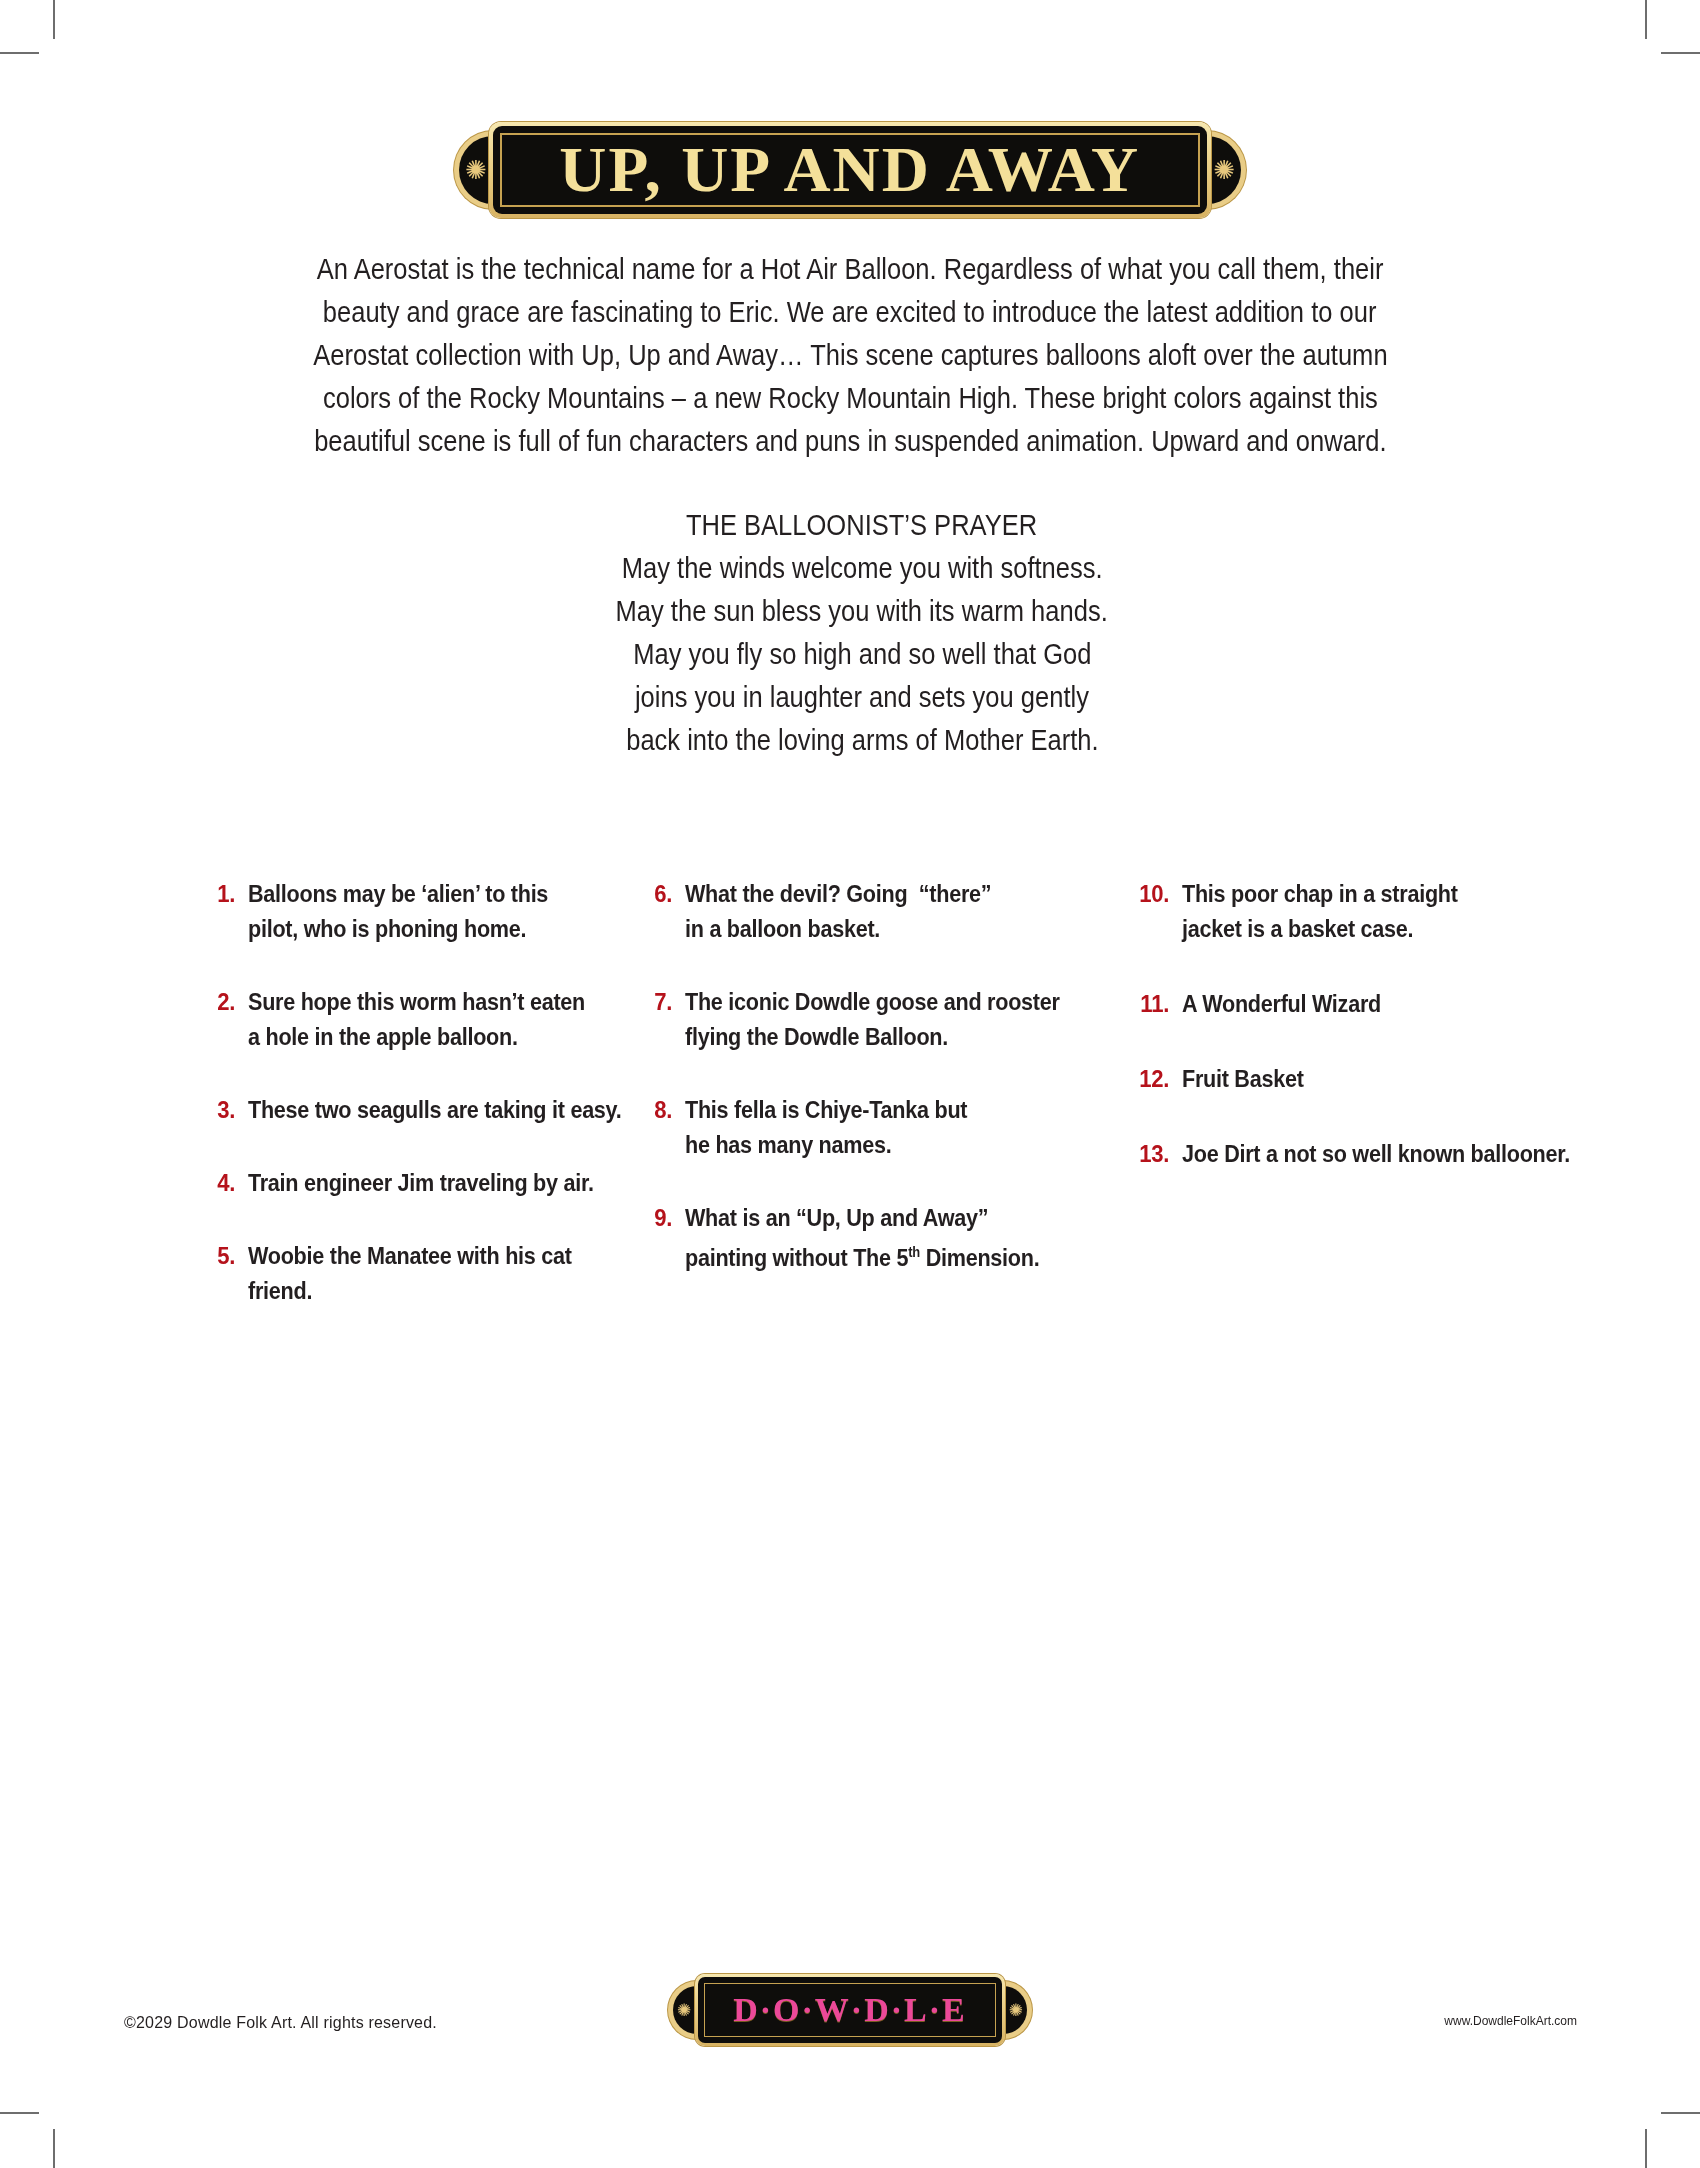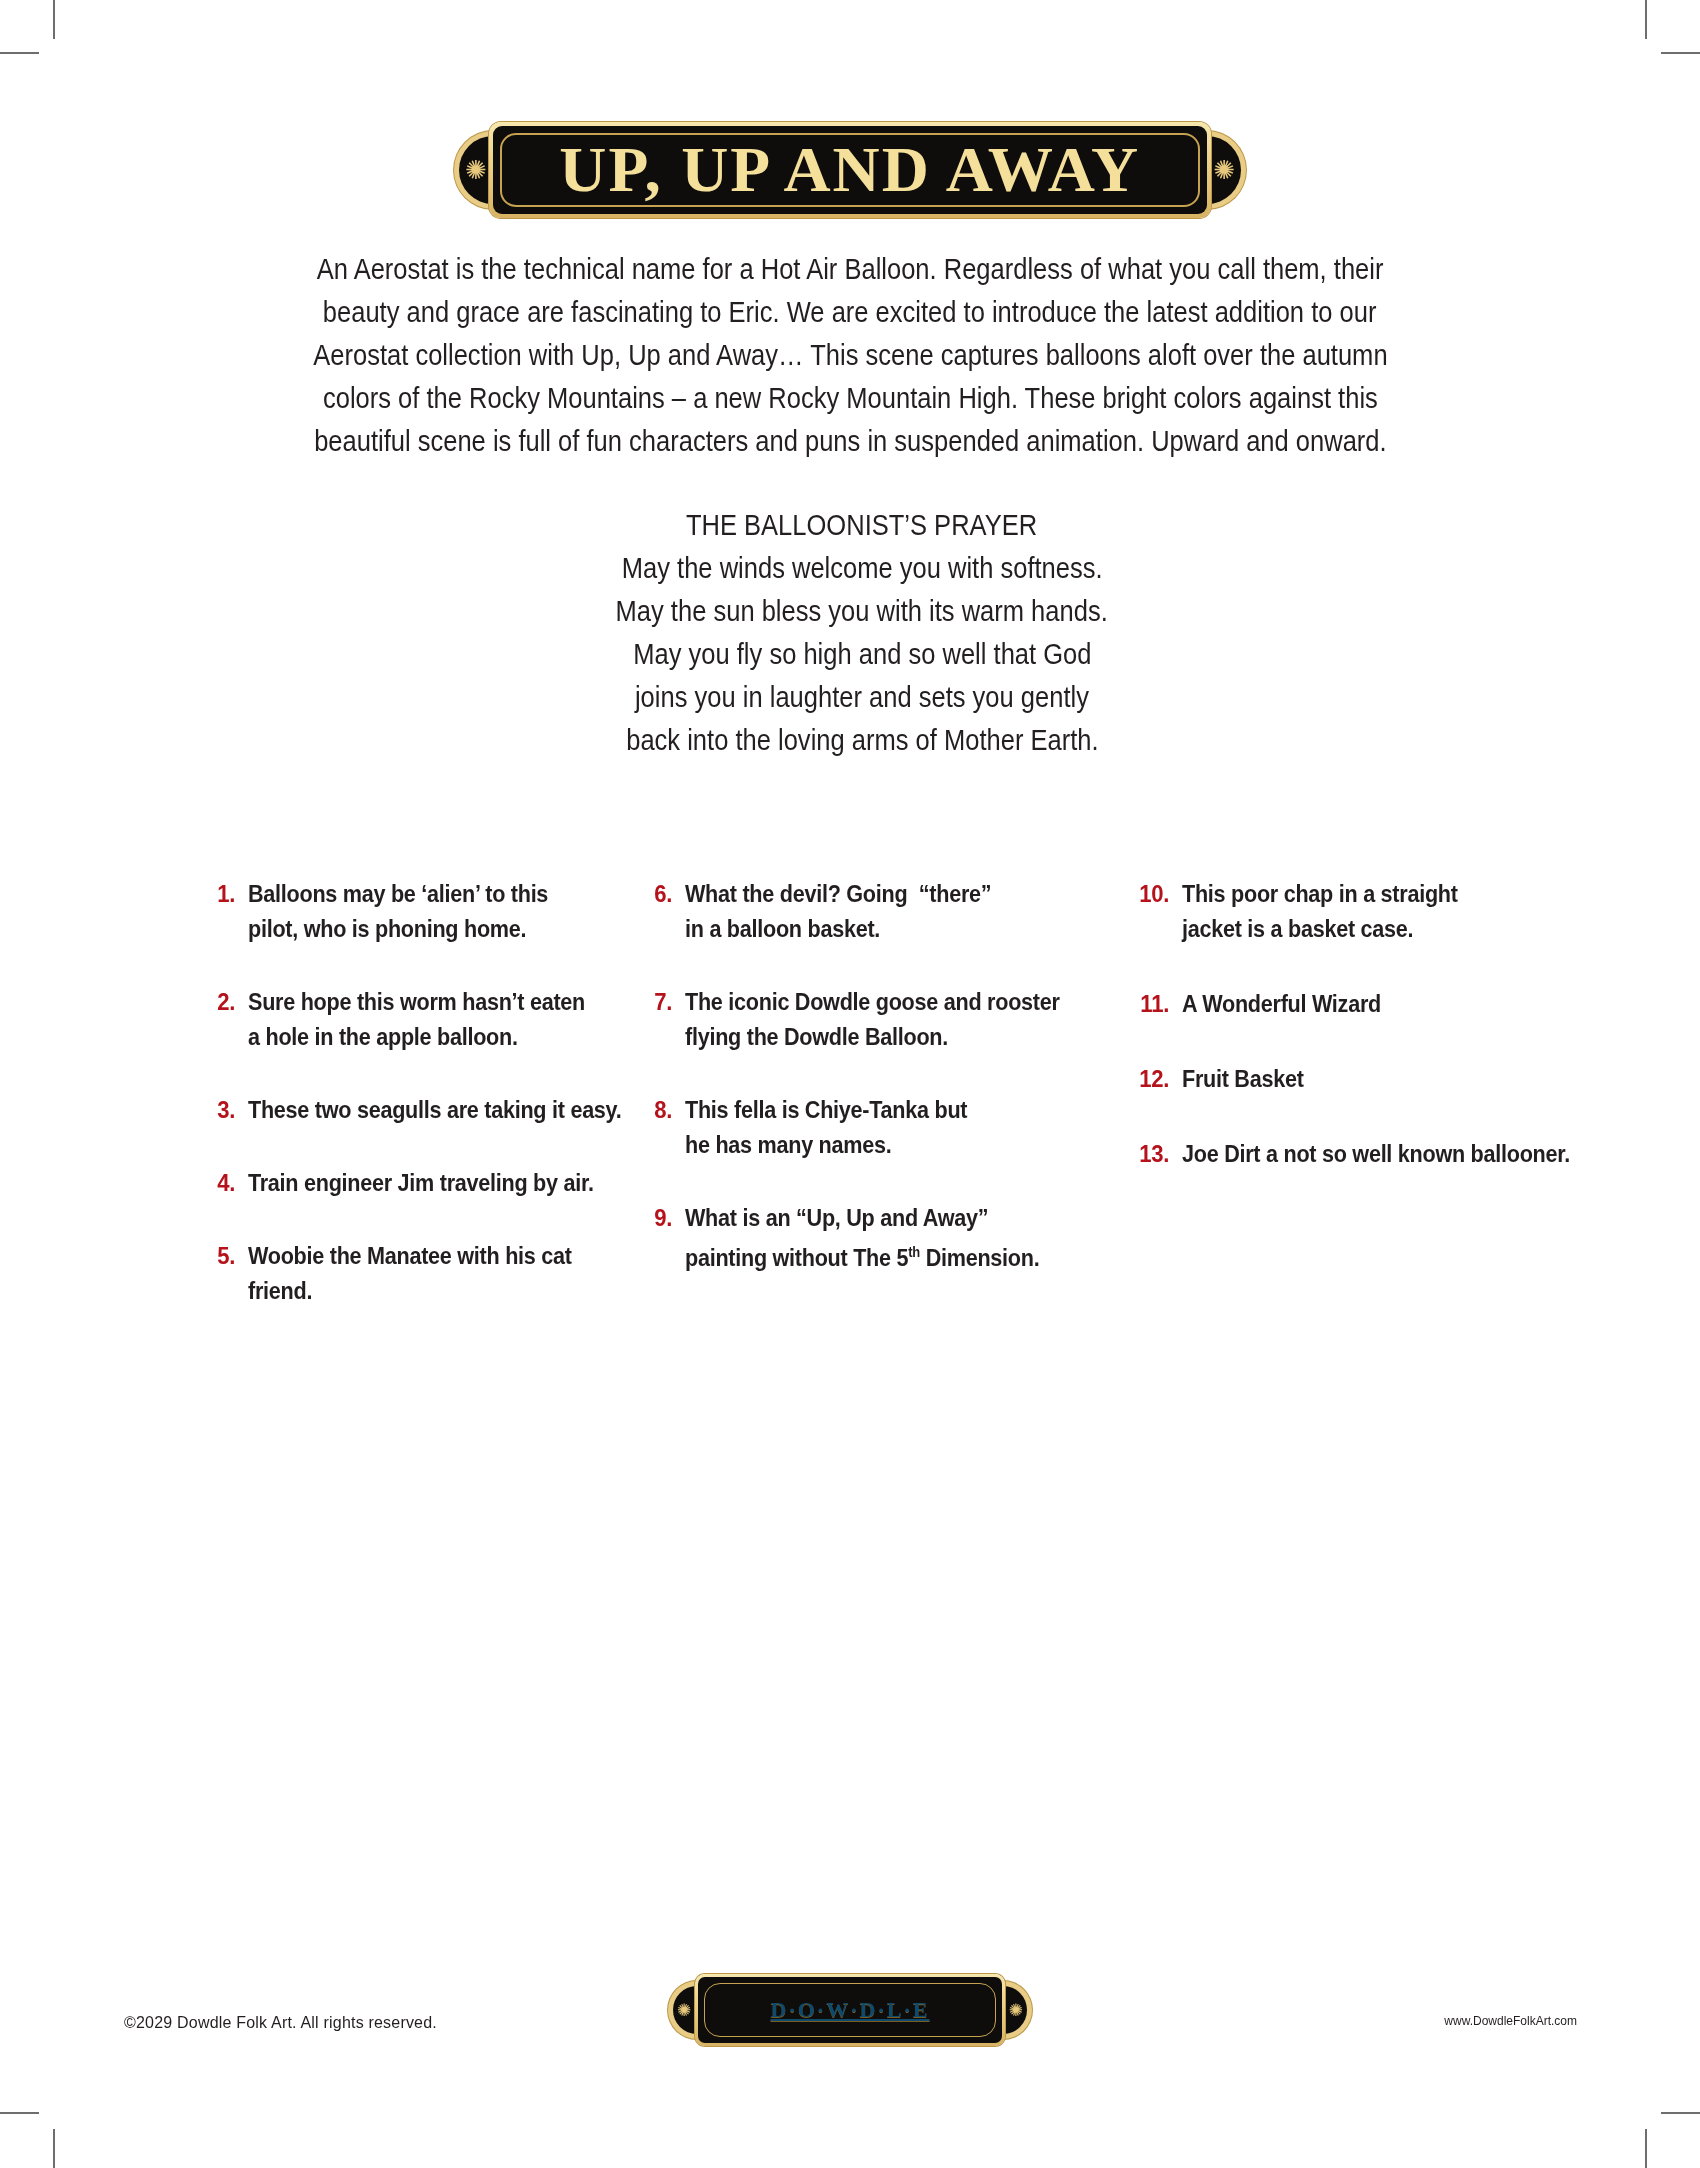--- a/index.html
+++ b/index.html
@@ -38,21 +38,21 @@
     box-shadow:0 0 0 1px #bb9747;
   }
   .banner .core {
     position:absolute; inset:4px;
     background:#0e0d0b;
     border-radius:9px;
   }
   .banner .pin {
     position:absolute;
     border:2px solid #c6a251;
-    border-radius:16px;
+    border-radius:0;
     display:flex; align-items:center; justify-content:center;
   }
   .banner .bump {
     position:absolute; top:50%; transform:translateY(-50%);
     background:#0e0d0b;
     border-radius:50%;
   }
   .banner .bump.l { box-shadow:0 0 0 5px #e9cd87, 0 0 0 6px #bb9747; }
   .banner .bump.r { box-shadow:0 0 0 5px #e9cd87, 0 0 0 6px #bb9747; }
   .banner .fan {
@@ -88,26 +88,25 @@
   .logo-banner .pin { inset:9px; border-width:1.5px; }
   .logo-banner .bump { width:48px; height:48px; }
   .logo-banner .bump.l { left:-22px; }
   .logo-banner .bump.r { right:-22px; }
   .logo-banner .fan { font-size:17px; }
   .logo-banner .fan.l { left:-18px; transform:translateY(-50%); }
   .logo-banner .fan.r { right:-18px; transform:translateY(-50%); }
   .logo-text {
     font-family:"Liberation Serif", serif;
     font-weight:bold;
-    font-size:22px;
+    font-size:34px;
     letter-spacing:2px;
-    color:#0c4a6e;
+    color:#ec4899;
     text-shadow:0 1px 0 #7a5c22;
     white-space:nowrap;
-    text-decoration:underline;
   }
 
   
   .center-text {
     position:absolute; left:0; width:1700px;
     display:flex; flex-direction:column; align-items:center;
     font-size:29px; line-height:43px;
     color:#231f20;
   }
   .center-text .ln { white-space:pre; transform:scaleX(0.88); }

